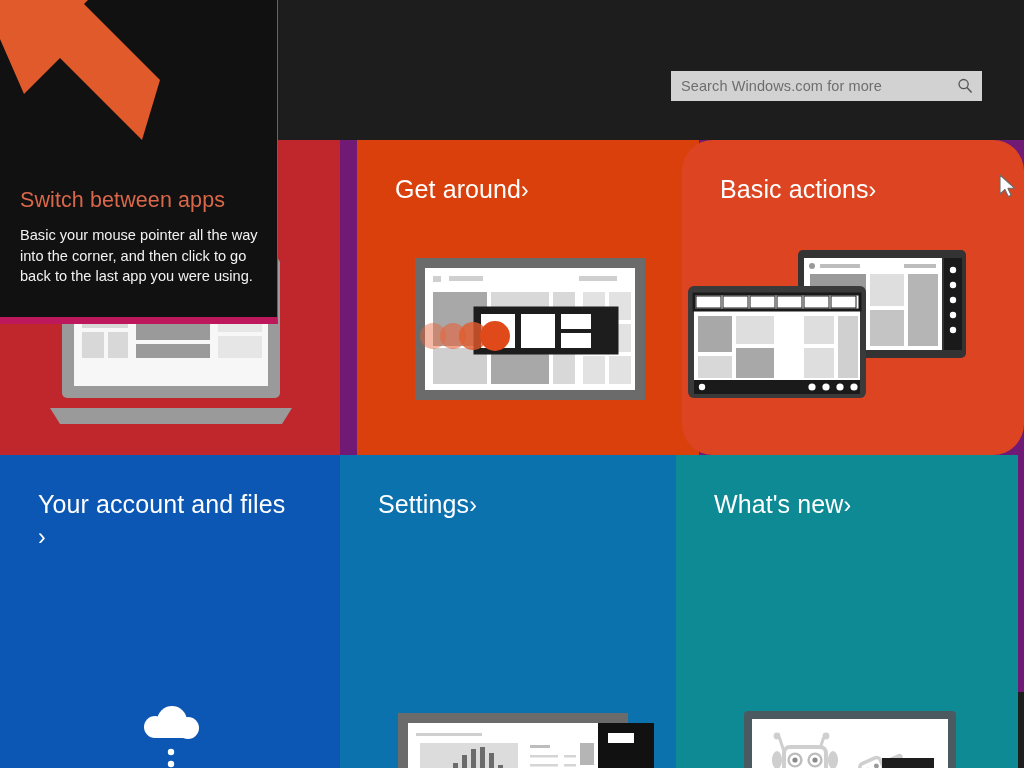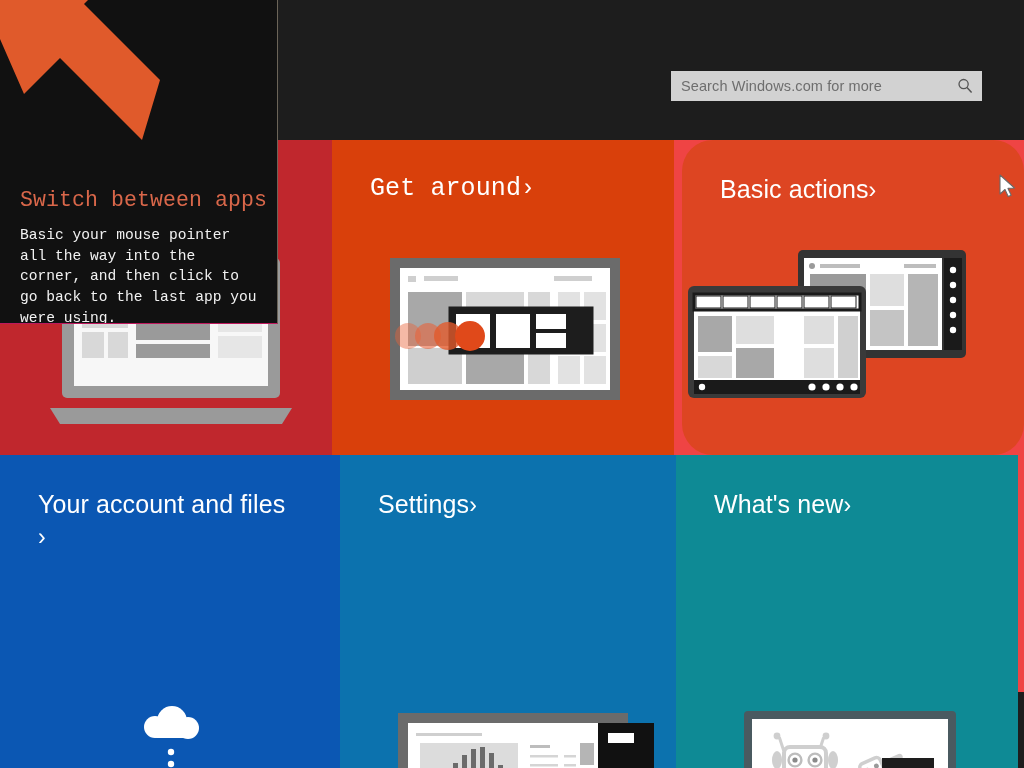--- a/index.html
+++ b/index.html
@@ -9,21 +9,21 @@
     height: 768px;
     overflow: hidden;
     background: #1d1d1d;
     font-family: "Liberation Sans", sans-serif;
   }
 
   #app {
     position: relative;
     width: 1024px;
     height: 692px;
-    background: #ef4444;
+    background: #701a75;
   }
 
   
   .header {
     position: absolute;
     left: 0; top: 0;
     width: 1024px;
     height: 140px;
     background: #1d1d1d;
   }
@@ -81,24 +81,23 @@
   .tile-art svg { position: absolute; }
 
   
   .tooltip {
     position: absolute;
     left: 0; top: 0;
     width: 278px;
     height: 324px;
     background: #111111;
     border-right: 1px solid #6b6458;
-    border-bottom: 1px solid #be185d;
+    border-bottom: 7px solid #be185d;
     box-sizing: border-box;
     overflow: hidden;
-    font-family: Liberation Mono, monospace;
   }
   .tooltip-arrow { position: absolute; left: 0; top: 0; }
   .tooltip-title {
     position: absolute;
     left: 20px;
     top: 188px;
     color: #d9674a;
     font-size: 21.5px;
     font-weight: 300;
     letter-spacing: 0.1px;
@@ -155,21 +154,21 @@
           <rect x="218" y="152" width="20" height="22" fill="#e6e6e6"></rect>
           <rect x="242" y="152" width="20" height="22" fill="#e6e6e6"></rect>
           <rect x="218" y="180" width="44" height="12" fill="#e6e6e6"></rect>
           <rect x="218" y="196" width="44" height="22" fill="#e6e6e6"></rect>
 
           <path d="M50 268 L292 268 L282 284 L60 284 Z" fill="#9a9a9a"></path>
         </svg>
       </div>
     </div>
 
-    <div class="tile" style="left:332px;top:0;width:342px;height:315px;background:#d9400b;font-family:Liberation Mono, monospace;">
+    <div class="tile" style="left:357px;top:0;width:342px;height:315px;background:#d9400b;">
       <div class="tile-title">
         <span>Get around</span><span class="chev">›</span>
       </div>
       <div class="tile-art">
         <svg width="342" height="315" viewBox="0 0 342 315">
 
           <rect x="58" y="118" width="230" height="142" fill="#6b6b6b"></rect>
           <rect x="68" y="128" width="210" height="122" fill="#ffffff"></rect>
 
           <rect x="76" y="136" width="8" height="6" fill="#cfcfcf"></rect>

